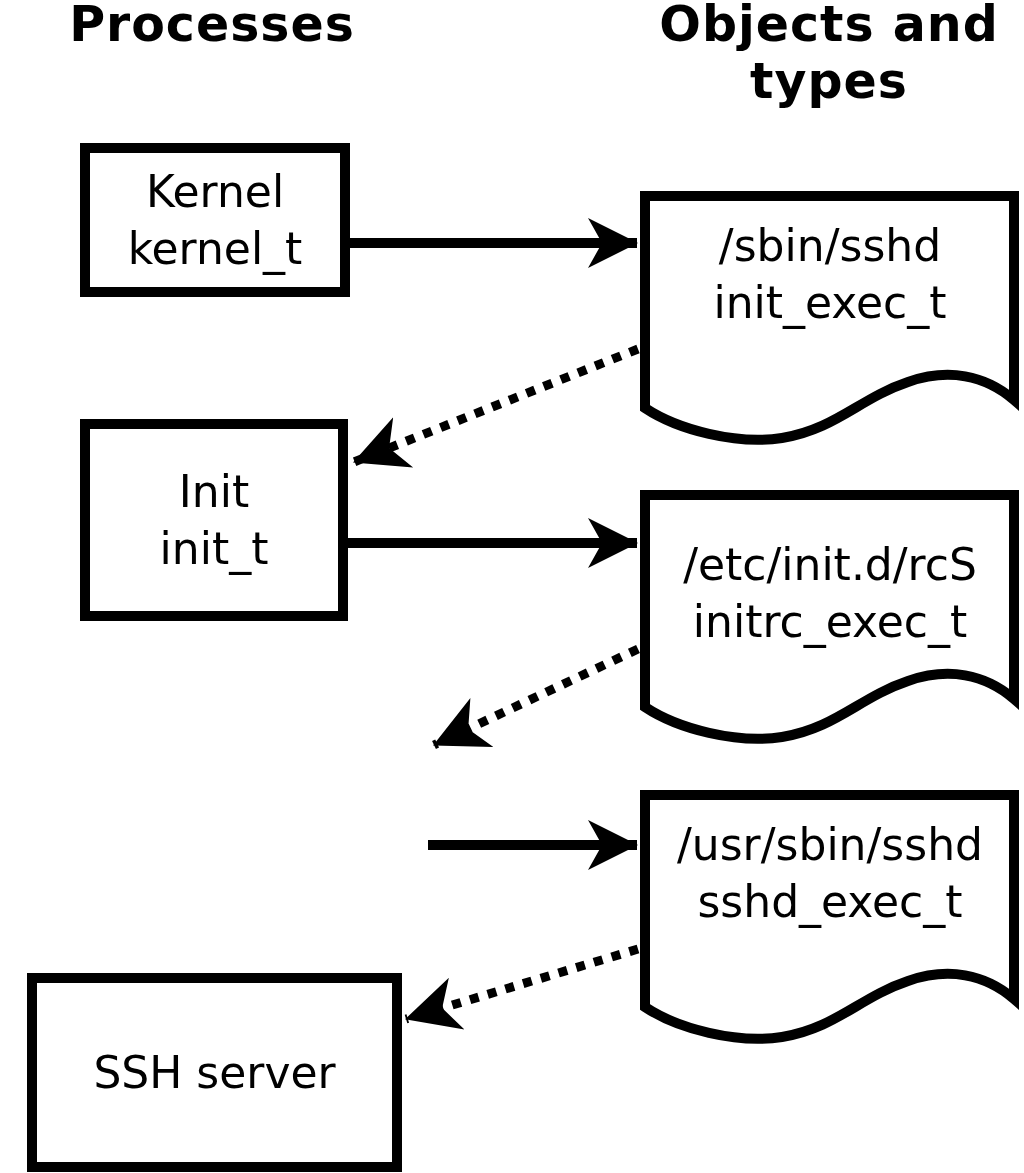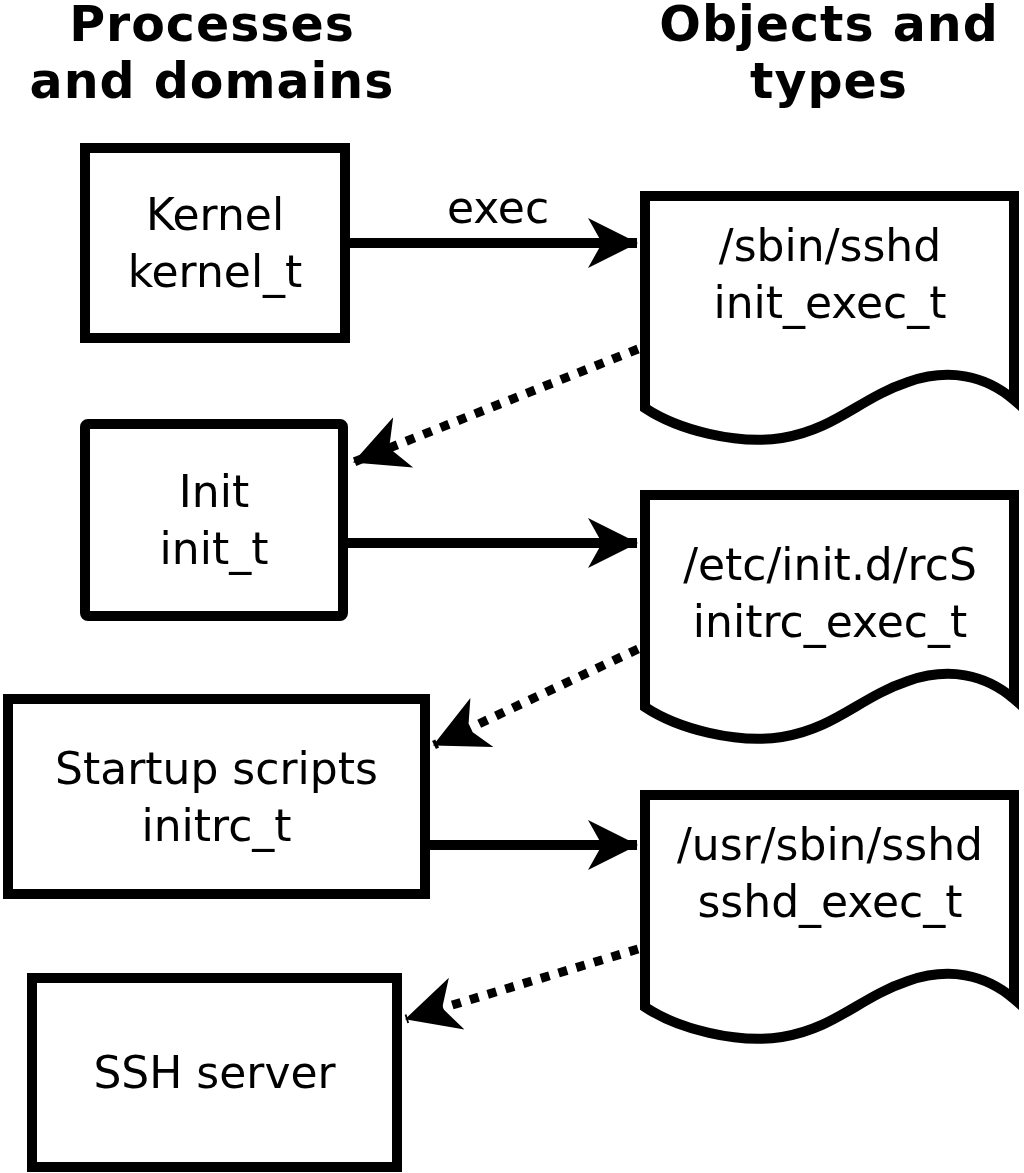--- a/index.html
+++ b/index.html
@@ -59,21 +59,20 @@
     white-space: nowrap;
   }
 </style>
 </head>
 <body>
 
 <div class="canvas">
 
   <div class="col-header" style="left:0px; top:-4px;">
     <div>Processes</div>
-    <div>and domains</div>
   </div>
   <div class="col-header" style="left:617px; top:-4px;">
     <div>Objects and</div>
     <div>types</div>
   </div>
 
   <svg class="svg-layer" viewBox="0 0 1024 1173">
     <defs>
       <marker id="head-solid" viewBox="0 0 10 10" refX="9.8" refY="5" markerWidth="5" markerHeight="5.5" orient="auto">
         <path d="M 0 0 L 10 5 L 0 10 L 2.8 5 Z" fill="#000000"></path>
@@ -89,33 +88,28 @@
 
     <line x1="348" y1="243" x2="637" y2="243" stroke="#000000" stroke-width="10" marker-end="url(#head-solid)"></line>
     <line x1="346" y1="543" x2="637" y2="543" stroke="#000000" stroke-width="10" marker-end="url(#head-solid)"></line>
     <line x1="428" y1="845" x2="637" y2="845" stroke="#000000" stroke-width="10" marker-end="url(#head-solid)"></line>
 
     <line x1="638" y1="349" x2="354" y2="462" stroke="#000000" stroke-width="9" stroke-dasharray="9 9.5" marker-end="url(#head-dotted)"></line>
     <line x1="638" y1="649" x2="434" y2="745" stroke="#000000" stroke-width="9" stroke-dasharray="9 9.5" marker-end="url(#head-dotted)"></line>
     <line x1="638" y1="949" x2="406" y2="1019" stroke="#000000" stroke-width="9" stroke-dasharray="9 9.5" marker-end="url(#head-dotted)"></line>
   </svg>
 
-  <div class="edge-label" style="left:398px; top:179px;">exec</div>
 
-  <div class="pbox" style="left:80px; top:143px; width:270px; height:200px;">
+  <div class="pbox" style="left:80px; top:143px; width:270px; height:154px;">
     <div>Kernel</div>
     <div>kernel_t</div>
   </div>
-  <div class="pbox" style="left:80px; top:419px; width:268px; height:202px;border-radius:8px;">
+  <div class="pbox" style="left:80px; top:419px; width:268px; height:202px;">
     <div>Init</div>
     <div>init_t</div>
-  </div>
-  <div class="pbox" style="left:3px; top:694px; width:427px; height:205px;">
-    <div>Startup scripts</div>
-    <div>initrc_t</div>
   </div>
   <div class="pbox" style="left:27px; top:973px; width:375px; height:199px;">
     <div>SSH server</div>
   </div>
 
   <div class="doc-label" style="left:645px; top:217px;">
     <div>/sbin/sshd</div>
     <div>init_exec_t</div>
   </div>
   <div class="doc-label" style="left:645px; top:536px;">

